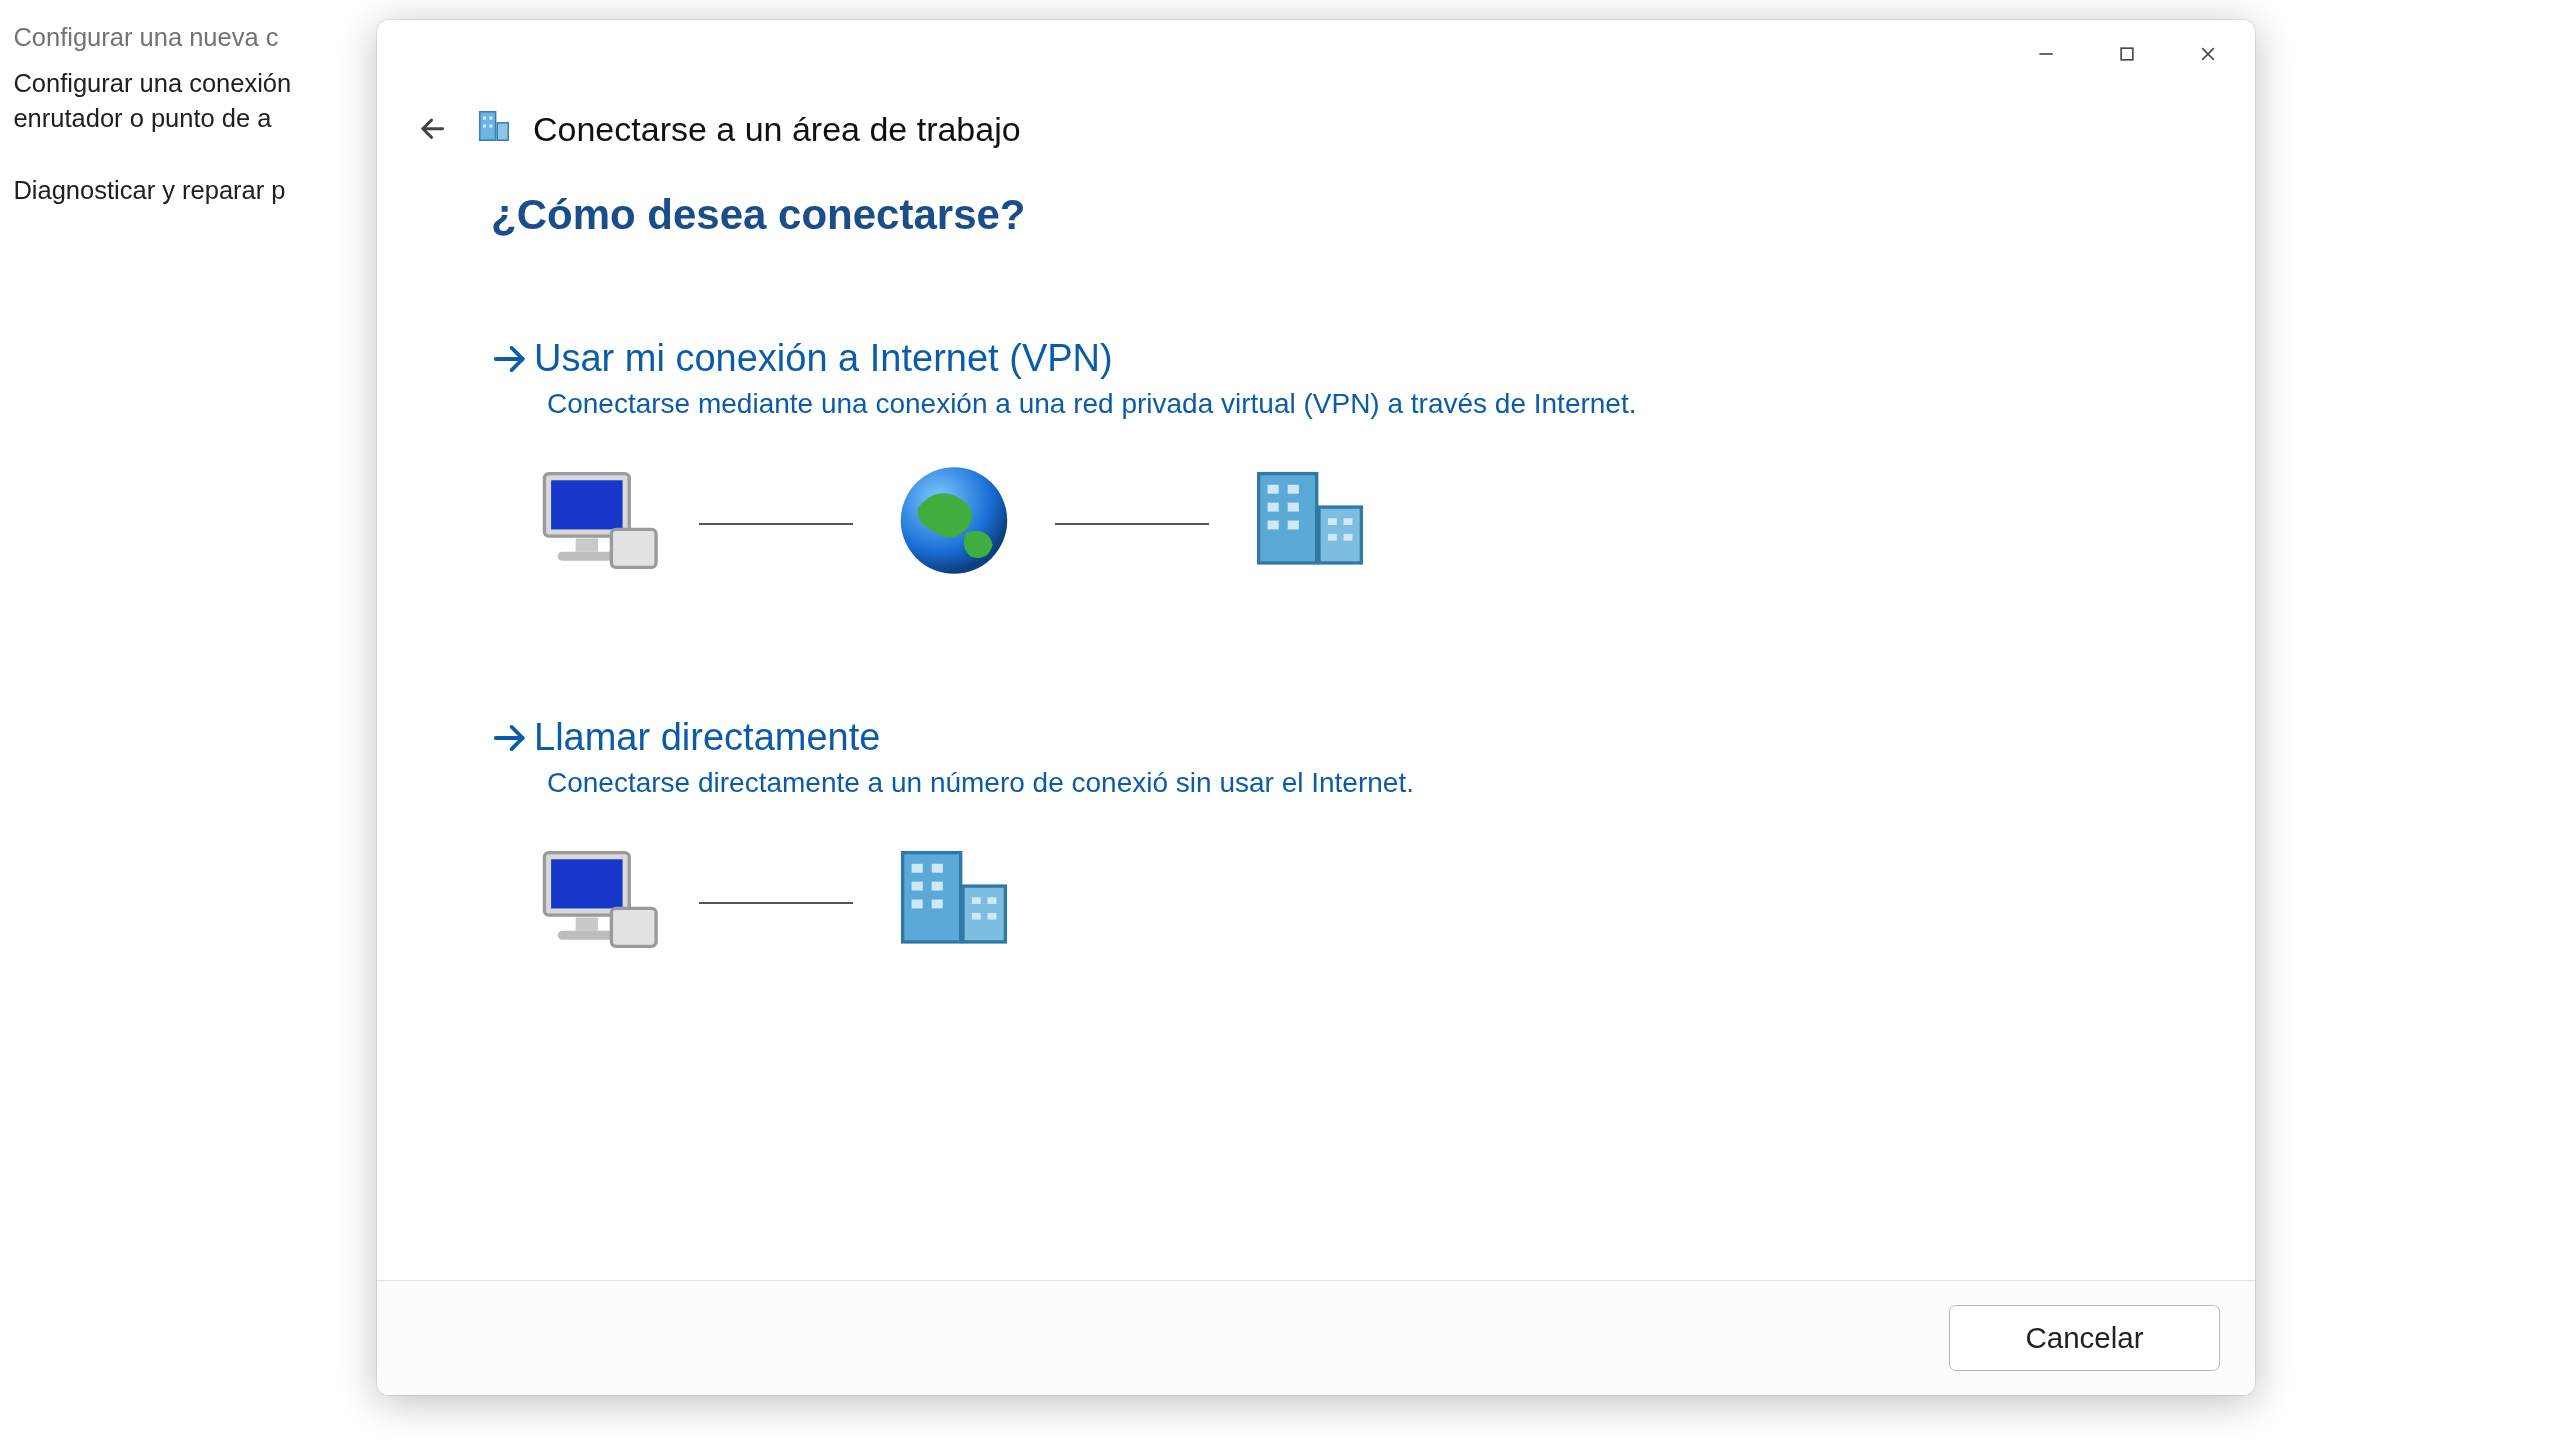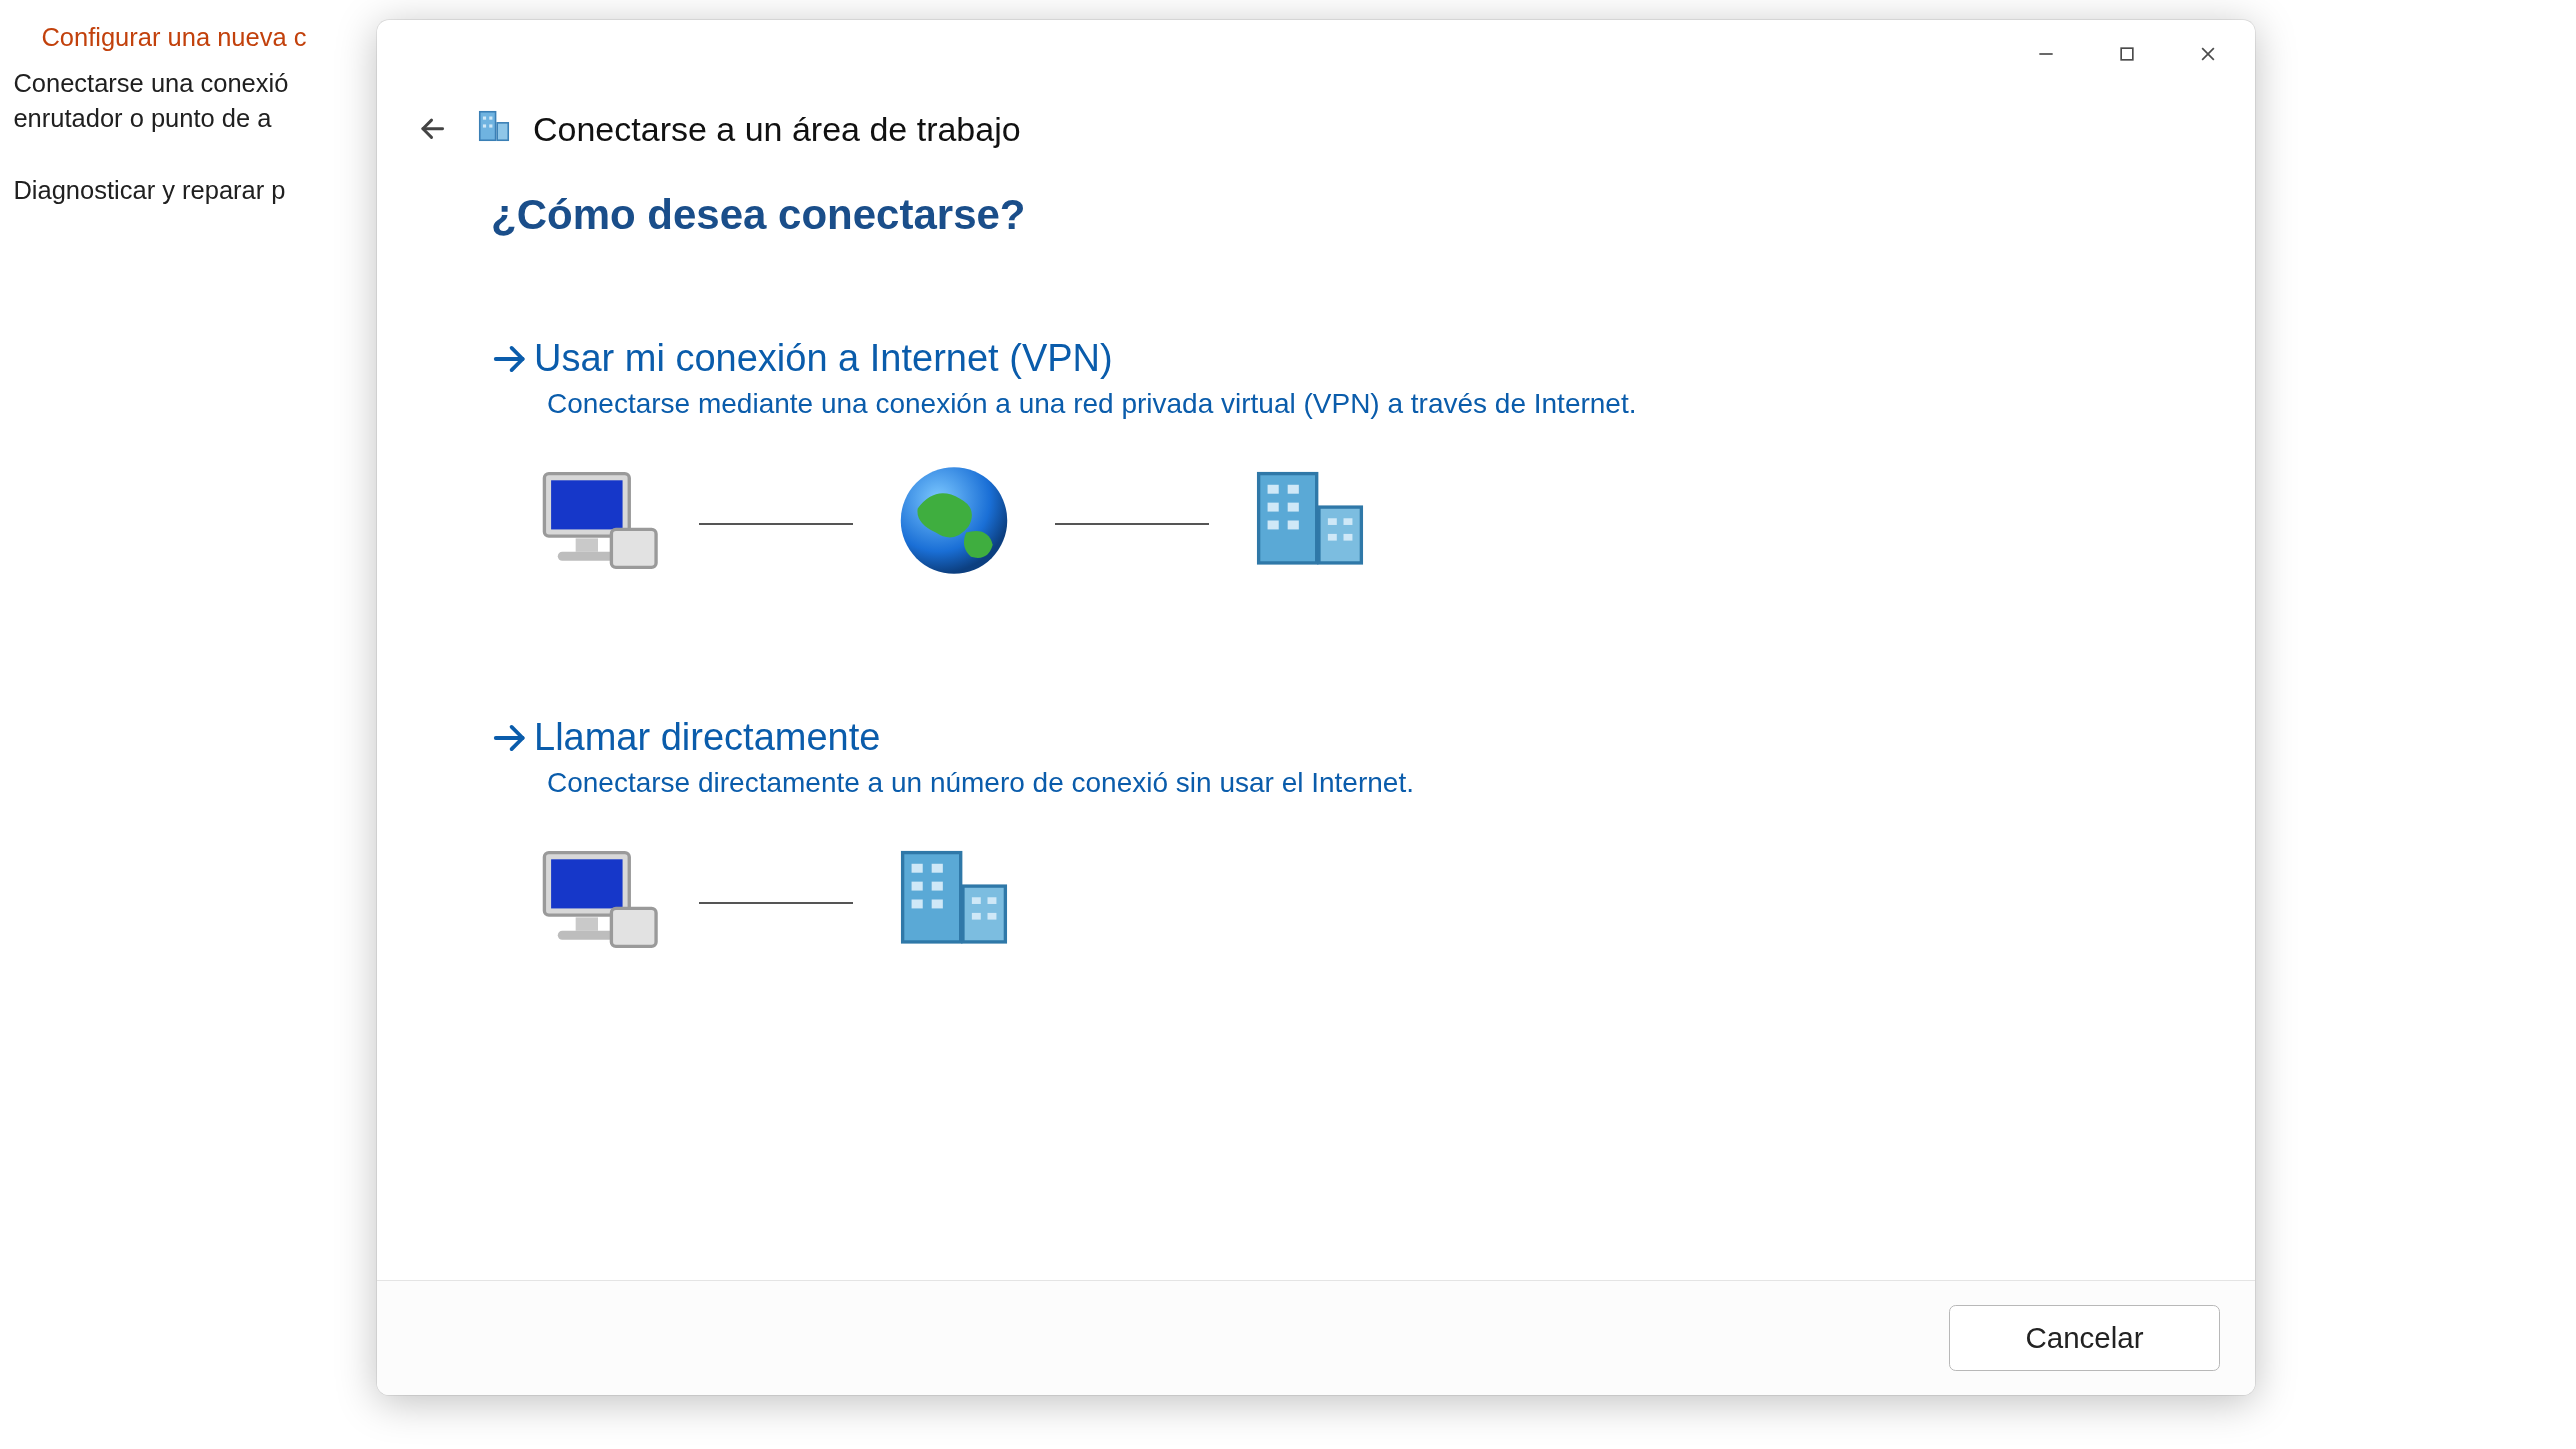--- a/index.html
+++ b/index.html
@@ -16,23 +16,22 @@
 
   
   .bg {
     position: absolute;
     left: 13.4px;
     top: 20px;
     width: 470px;
     line-height: 1.35;
   }
   .bg .link {
-    color: #c2410c;
+    color: #737373;
     margin-bottom: 12px;
-    margin-left: 28px;
   }
   .bg .desc {
     color: #202020;
     margin-bottom: 38px;
   }
 
   
   .dialog {
     position: absolute;
     left: 377px;
@@ -163,21 +162,21 @@
     border-radius: 6.7px;
     text-align: center;
   }
 </style>
 </head>
 <body>
 
 <div class="bg">
   <div class="link">Configurar una nueva c</div>
   <div class="desc">
-    <span>Conectarse una conexió</span><br>
+    <span>Configurar una conexión</span><br>
     <span>enrutador o punto de a</span>
   </div>
   <div class="desc">Diagnosticar y reparar p</div>
 </div>
 
 <div class="dialog">
 
   <div class="titlebar">
     <div class="win-btn">
       <svg viewBox="0 0 24 24" fill="none" stroke-width="2">

